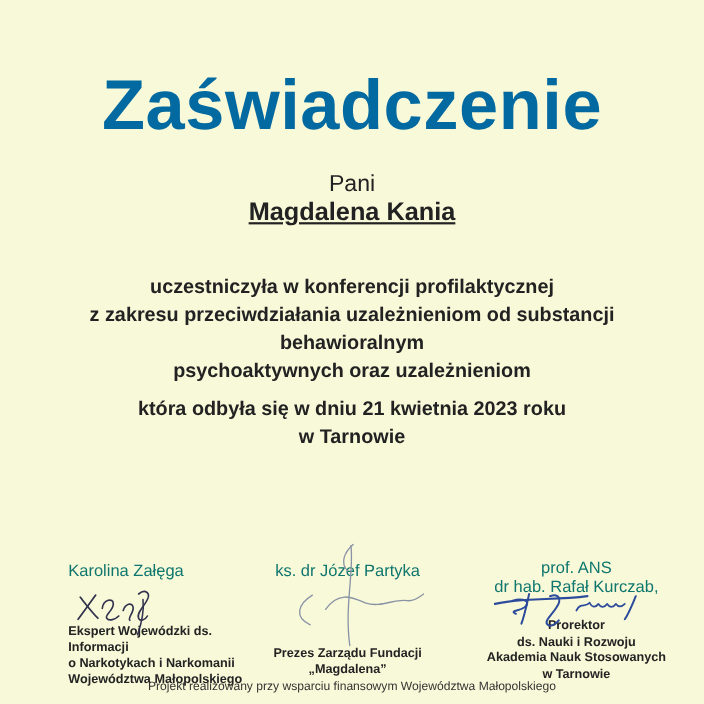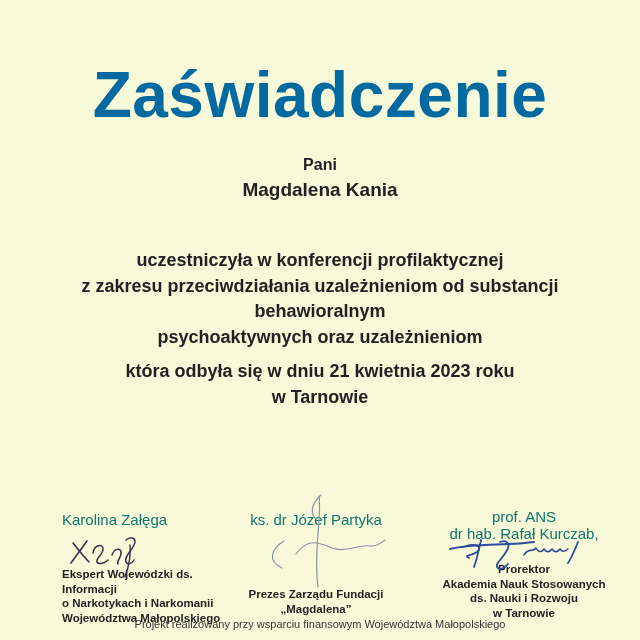--- a/index.html
+++ b/index.html
@@ -18,23 +18,23 @@
   .centered { position: absolute; left: 0; width: 100%; text-align: center; }
 
   .title {
     top: 58px;
     font-size: 64px;
     font-weight: 700;
     letter-spacing: 0.5px;
     color: #0369a1;
   }
 
-  .salutation { top: 156px; font-size: 16px; font-weight: 700; }
+  .salutation { top: 156px; font-size: 21px; font-weight: 400; }
 
-  .recipient-name { top: 179px; font-size: 19px; font-weight: 700; }
+  .recipient-name { top: 179px; font-size: 23px; font-weight: 700; text-decoration: underline; }
 
   .body-text {
     top: 248px;
     font-size: 18px;
     font-weight: 700;
     line-height: 25.5px;
   }
 
   .event-text {
     top: 358px;
@@ -131,21 +131,21 @@
     <svg class="sig-svg" width="152" height="36" viewBox="0 0 152 36">
       <path stroke-width="2" d="M4,12 C30,6 58,9 88,5" stroke="#2d4b9c"></path>
       <path stroke-width="1.8" d="M20,9 C30,6 37,10 31,15 C25,19 17,18 23,21" stroke="#2d4b9c"></path>
       <path stroke-width="1.8" d="M35,3 C33,12 31,22 28,30" stroke="#2d4b9c"></path>
       <path stroke-width="1.8" d="M54,5 C62,2 65,8 60,15 C55,23 48,28 52,31 C54,33 59,31 62,27" stroke="#2d4b9c"></path>
       <path stroke-width="1.6" d="M78,18 C82,10 86,16 90,11 C92,15 95,16 98,12 C100,15 103,16 106,12 C108,15 111,16 114,12 C116,15 119,15 122,12" stroke="#2d4b9c"></path>
       <path stroke-width="1.8" d="M132,5 C129,12 126,20 122,26" stroke="#2d4b9c"></path>
     </svg>
     <div class="sig-title">
       <div>Prorektor</div>
+      <div>ds. Nauki  i Rozwoju</div>
       <div>Akademia Nauk Stosowanych</div>
-      <div>ds. Nauki  i Rozwoju</div>
       <div>w Tarnowie</div>
     </div>
   </div>
 
   <div class="centered footer-note">Projekt realizowany przy wsparciu finansowym Województwa Małopolskiego</div>
 
 </div>
 
 </body></html>

